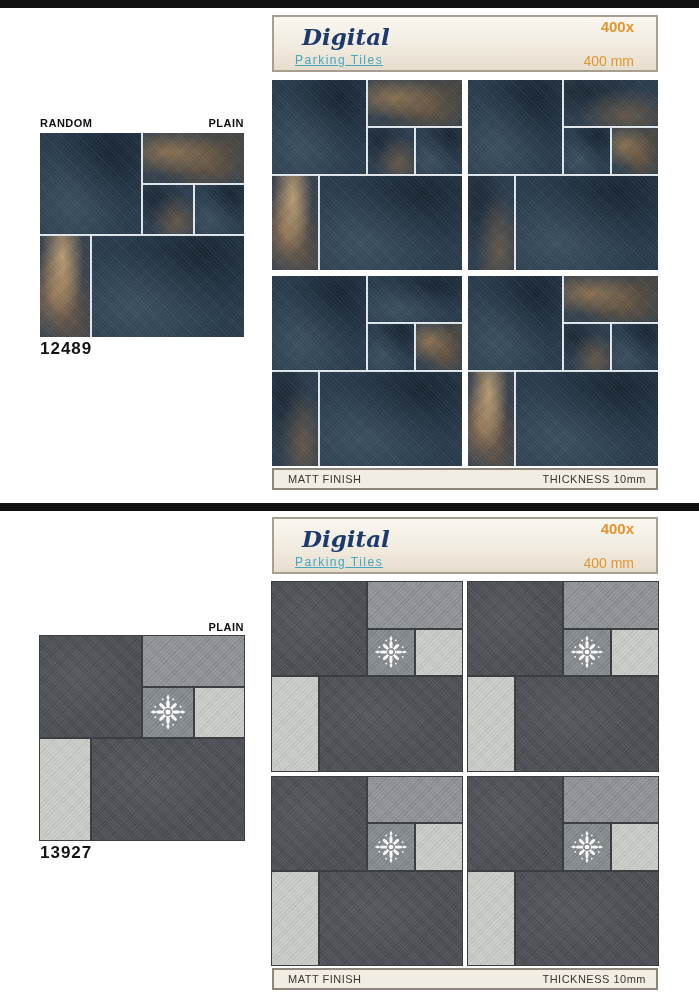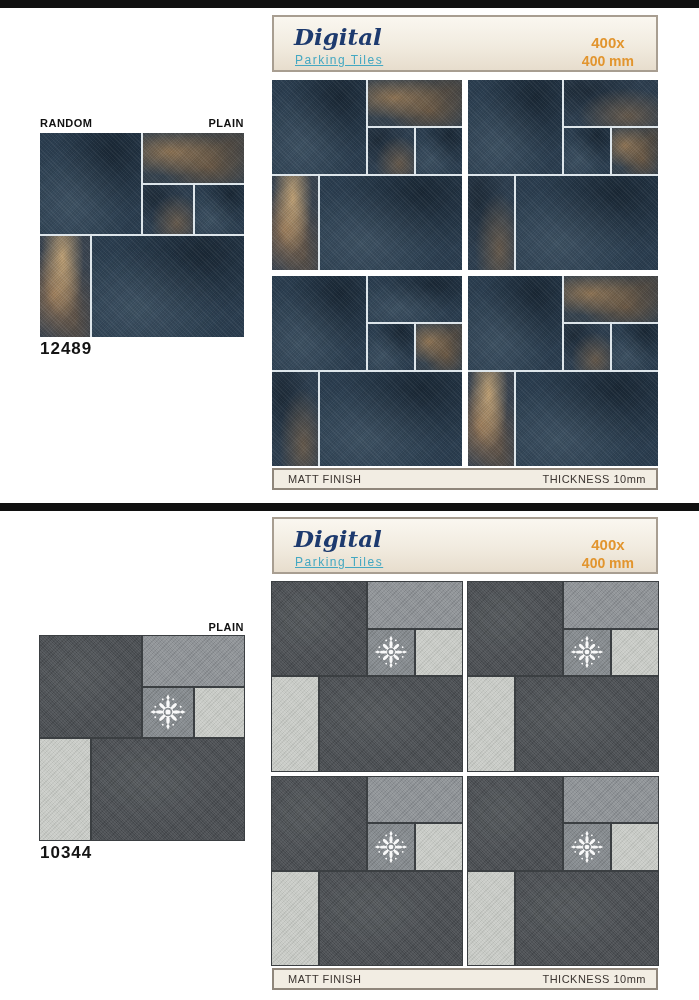--- a/index.html
+++ b/index.html
@@ -16,31 +16,31 @@
 
   
   .hdr{
     position:absolute;left:272px;width:386px;height:57px;
     border:2px solid #a89e91;
     background:linear-gradient(180deg,#faf7f0 0%,#f1ebdf 55%,#e7ddcd 100%);
     box-sizing:border-box;
   }
   .hdr.h1{top:15px;} .hdr.h2{top:517px;}
   .brand{
-    position:absolute;left:20px;top:6px;
+    position:absolute;left:28px;top:6px;
     font-family:"DejaVu Serif", serif;
     font-style:italic;font-weight:bold;font-size:23px;color:#1d3a6e;
   }
   .subtitle{
     position:absolute;left:21px;top:36px;
     font-size:12px;color:#44a8c2;letter-spacing:1.5px;text-decoration:underline;
   }
-  .sizebox{position:absolute;right:22px;top:17px;text-align:center;color:#e2952e;}
+  .sizebox{position:absolute;right:22px;top:1px;text-align:right;color:#e2952e;}
   .size1{font-size:15px;font-weight:bold;line-height:18px;}
-  .size2{font-size:14px;font-weight:bold;line-height:18px;}
+  .size2{font-size:14px;font-weight:normal;line-height:18px;margin-top:16px;}
 
   
   .ftr{
     position:absolute;left:272px;width:386px;height:22px;
     border:2px solid #8f867b;background:#f2ede3;box-sizing:border-box;
     display:flex;align-items:center;justify-content:space-between;
     font-size:11px;color:#3b3430;letter-spacing:0.5px;
   }
   .ftr.f1{top:468px;} .ftr.f2{top:968px;}
   .ftr .fin{padding-left:14px;} .ftr .thk{padding-right:10px;}
@@ -284,21 +284,21 @@
               <circle cx="32" cy="8" r="1.7"></circle>
             </g>
     </g>
   </svg>
       </div>
       <div class="tile v-glight" style="grid-area: 2 / 4 / 3 / 5;"></div>
       <div class="tile v-glight" style="grid-area: 3 / 1 / 5 / 2;"></div>
       <div class="tile v-gdark" style="grid-area: 3 / 2 / 5 / 5;"></div>
     </div>
 
-  <div class="code" style="top:843px;">10344</div>
+  <div class="code" style="top:843px;">13927</div>
 
   <div class="panel pn2">
     <div class="pattern gray">
         <div class="tile v-gdark" style="grid-area: 1 / 1 / 3 / 3;"></div>
         <div class="tile v-gmed" style="grid-area: 1 / 3 / 2 / 5;"></div>
         <div class="tile v-gmotif" style="grid-area: 2 / 3 / 3 / 4;">
           <svg viewBox="0 0 64 64" xmlns="http://www.w3.org/2000/svg">
     <g fill="#ffffff">
       <circle cx="32" cy="32" r="4.5"></circle>
       <circle cx="32" cy="32" r="8.5" fill="none" stroke="#ffffff" stroke-width="1.8"></circle>

